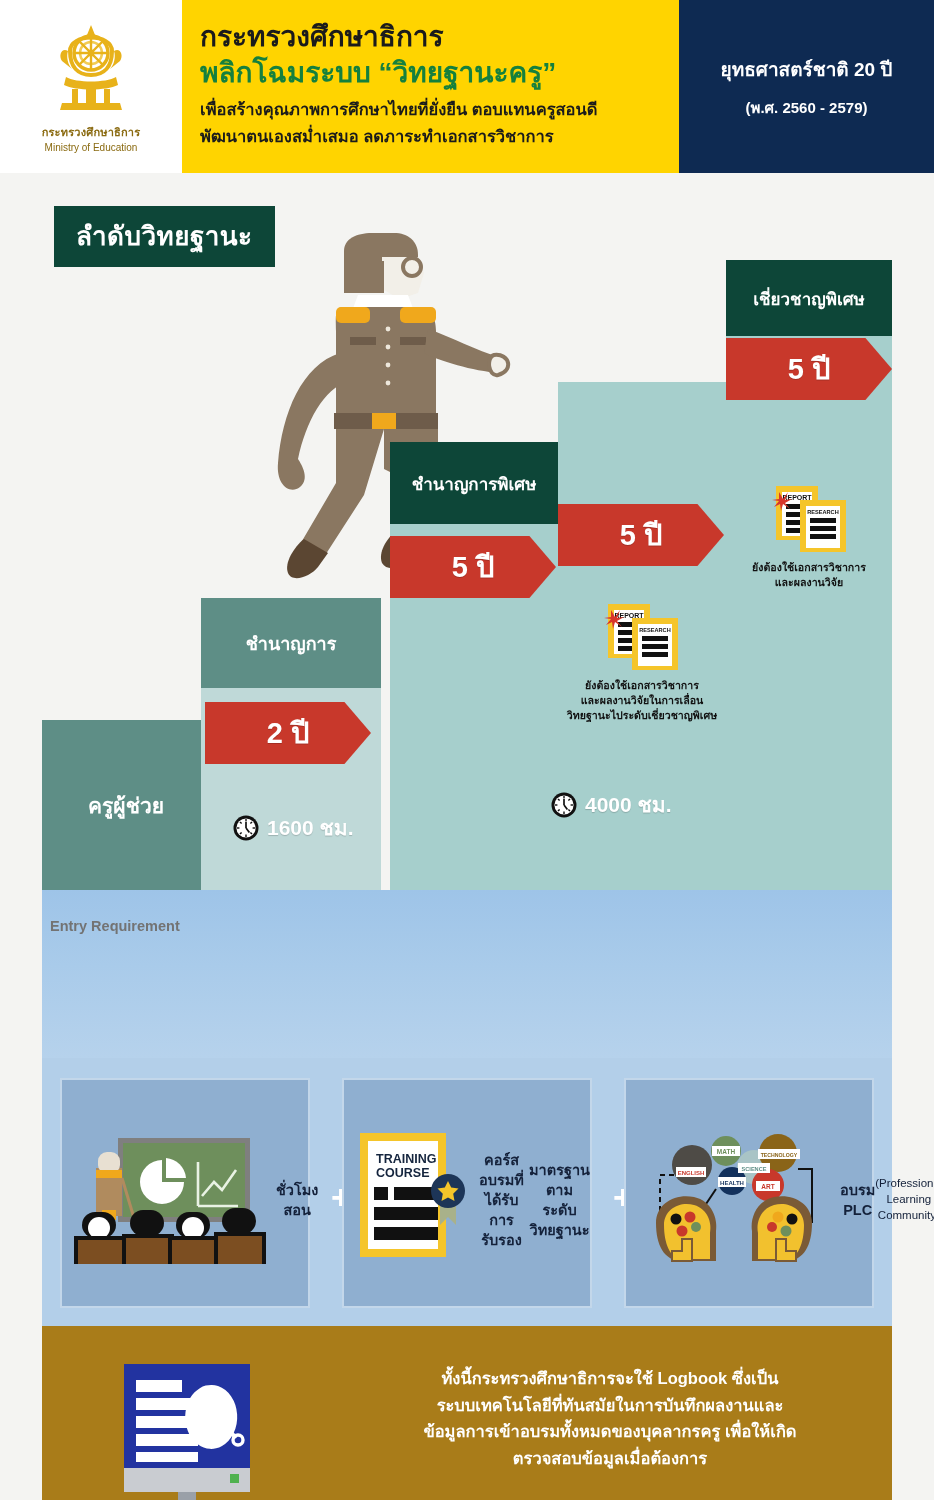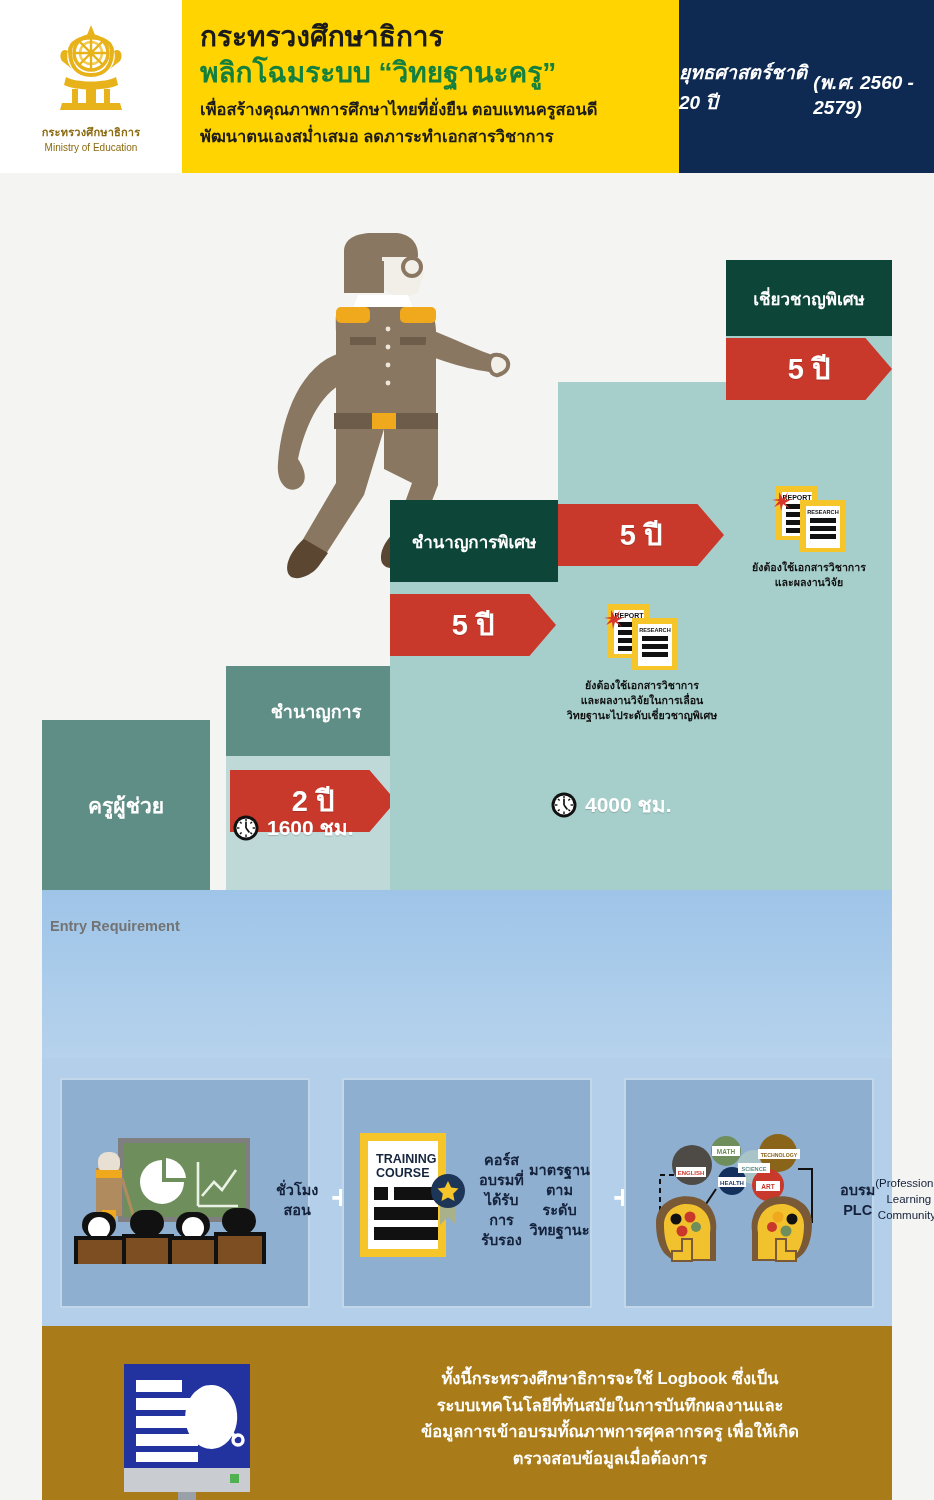--- a/index.html
+++ b/index.html
@@ -13,24 +13,24 @@
            align-items:center;justify-content:center;}
   .seal{width:86px;height:100px;position:relative;}
   .seal svg{display:block;}
   .logo-th{font-size:11px;color:#8a6a10;font-weight:bold;letter-spacing:.2px;margin-top:2px;}
   .logo-en{font-size:10px;color:#8a6a10;margin-top:1px;}
   .hd-yellow{width:497px;height:173px;background:#FFD400;padding:20px 0 0 18px;box-sizing:border-box;}
   .hd-t1{font-size:28px;font-weight:bold;color:#1b1b1b;line-height:1.22;}
   .hd-t2{font-size:28px;font-weight:bold;color:#15803d;line-height:1.22;margin-top:2px;}
   .hd-t3{font-size:16.5px;font-weight:bold;color:#1b1b1b;line-height:1.45;margin-top:8px;}
   .hd-t4{font-size:16.5px;font-weight:bold;color:#1b1b1b;line-height:1.45;margin-top:3px;}
-  .hd-navy{flex:1;height:173px;background:#0E2A52;display:flex;flex-direction:row;
-           align-items:center;justify-content:center;color:#fff;font-style:italic;}
+  .hd-navy{flex:1;height:173px;background:#0E2A52;display:flex;flex-direction:column;
+           align-items:center;justify-content:center;color:#fff;}
   .hd-n1{font-size:19px;font-weight:bold;}
-  .hd-n2{font-size:19px;font-weight:bold;margin-top:12px;}
+  .hd-n2{font-size:15px;font-weight:bold;margin-top:12px;}
 
   
   .bodywrap{position:absolute;left:42px;top:173px;width:850px;height:1327px;background:#f4f4f2;}
 
   
   .whitezone{position:absolute;left:0;top:0;width:850px;height:717px;background:#f4f4f2;}
 
   
   .floor{position:absolute;left:0;top:717px;width:850px;height:168px;
          background:linear-gradient(180deg,#9ec4e8 0%,#a9cbea 45%,#b6d2ec 100%);}
@@ -135,20 +135,21 @@
     </div>
   </div>
 
   <div class="bodywrap">
 
     <div class="whitezone"></div>
     <div class="floor"></div>
     <div class="reqband"></div>
     <div class="logband"></div>
 
+    <div class="sectitle">ลำดับวิทยฐานะ</div>
 
     <div class="runner">
       <svg width="280" height="420" viewBox="0 0 280 420">
         <g>
 
           <path d="M108 120 C70 132 50 180 46 230 C44 252 58 262 68 254 C78 246 70 232 66 226 C74 188 92 156 116 148 Z" fill="#8A7761"></path>
 
           <path d="M112 18 C112 6 124 0 140 0 L162 0 C176 0 186 8 186 22 L186 48 L112 48 Z" fill="#8A7761"></path>
           <path d="M150 24 L186 24 L192 40 L186 60 L168 66 L150 56 Z" fill="#F2EFE8"></path>
           <circle cx="180" cy="34" r="9" fill="none" stroke="#8A7761" stroke-width="4"></circle>
@@ -185,27 +186,27 @@
         </g>
       </svg>
     </div>
 
     <div class="stair">
 
       <div class="col" style="left:0;width:168px;height:170px;">
         <div class="head teal" style="height:170px;font-size:21px;">ครูผู้ช่วย</div>
       </div>
 
-      <div class="col" style="left:184px;width:180px;height:224px;text-decoration:underline;">
+      <div class="col" style="left:159px;width:180px;height:292px;text-decoration:underline;">
         <div class="body pale"></div>
         <div class="head teal" style="height:90px;font-size:18px;">ชำนาญการ</div>
         <div class="arrow" style="left:4px;top:104px;width:166px;height:62px;">2 ปี</div>
       </div>
 
-      <div class="col" style="left:348px;width:168px;height:390px;">
+      <div class="col" style="left:348px;width:168px;height:448px;">
         <div class="body"></div>
         <div class="head dark" style="height:82px;font-size:17px;">ชำนาญการพิเศษ</div>
         <div class="arrow" style="left:0;top:94px;width:166px;height:62px;">5 ปี</div>
       </div>
 
       <div class="col" style="left:516px;width:168px;height:508px;">
         <div class="body"></div>
         <div class="arrow" style="left:0;top:122px;width:166px;height:62px;">5 ปี</div>
 
         <div class="docicon" style="left:44px;top:218px;">
@@ -458,18 +459,18 @@
         <circle cx="126" cy="82" r="5" fill="none" stroke="#fff" stroke-width="3.4"></circle>
         <rect x="12" y="110" width="126" height="24" fill="#C9CCD1"></rect>
         <rect x="118" y="116" width="9" height="9" fill="#4FB14F"></rect>
         <rect x="66" y="134" width="18" height="18" fill="#9AA0A8"></rect>
         <rect x="44" y="150" width="62" height="9" fill="#9AA0A8"></rect>
       </svg>
     </div>
     <div class="logtext">
       <div>ทั้งนี้กระทรวงศึกษาธิการจะใช้ Logbook ซึ่งเป็น</div>
       <div>ระบบเทคโนโลยีที่ทันสมัยในการบันทึกผลงานและ</div>
-      <div>ข้อมูลการเข้าอบรมทั้ณภาพการศุคลากรครู เพื่อให้เกิด</div>
+      <div>ข้อมูลการเข้าอบรมทั้งหมดของบุคลากรครู เพื่อให้เกิด</div>
       <div>ตรวจสอบข้อมูลเมื่อต้องการ</div>
     </div>
 
   </div>
 </div>
 
 </body></html>

